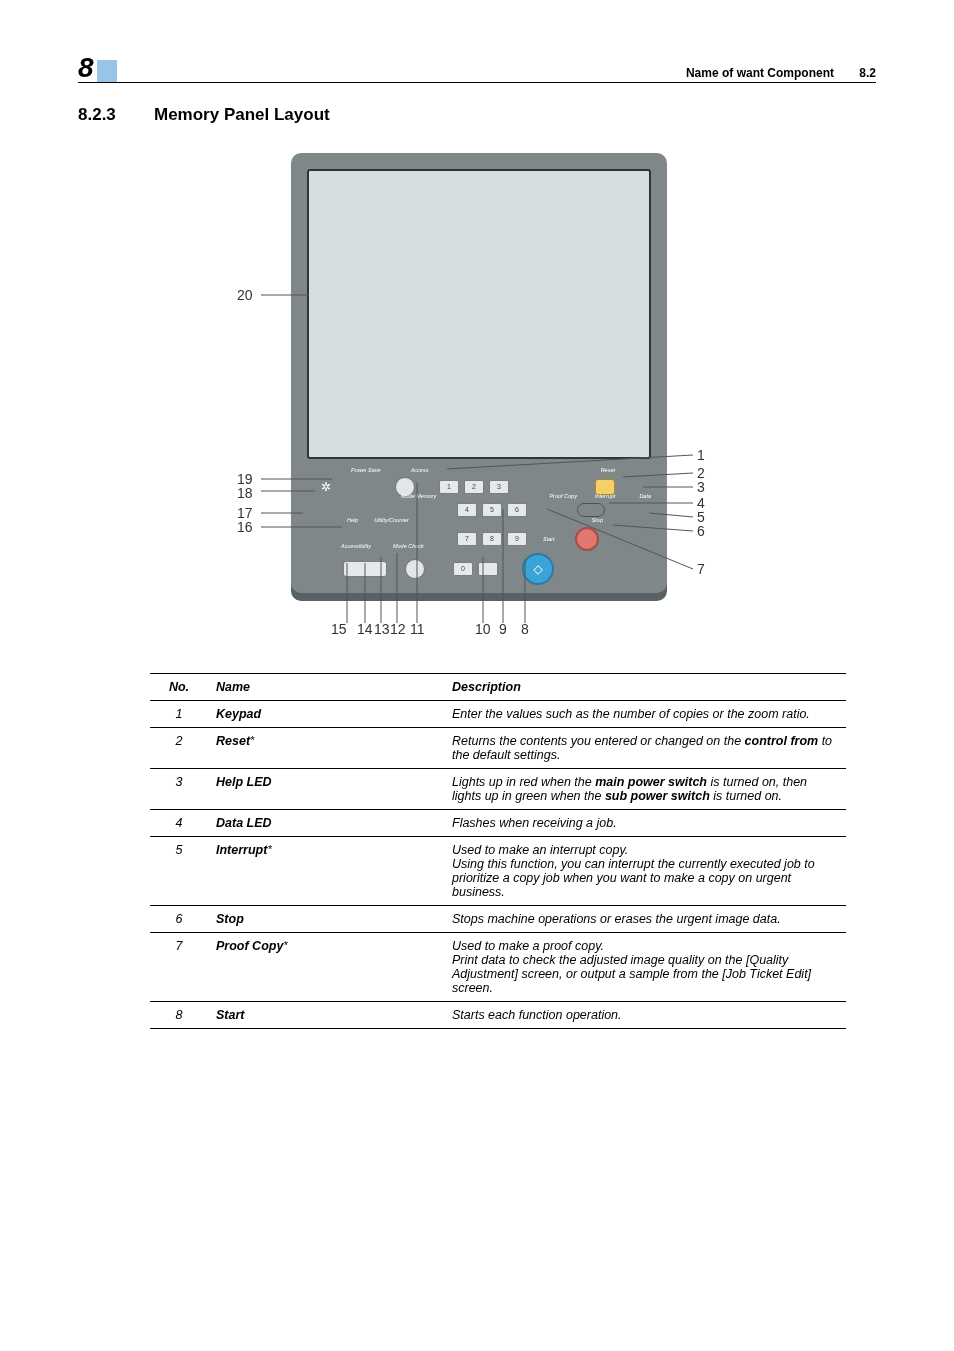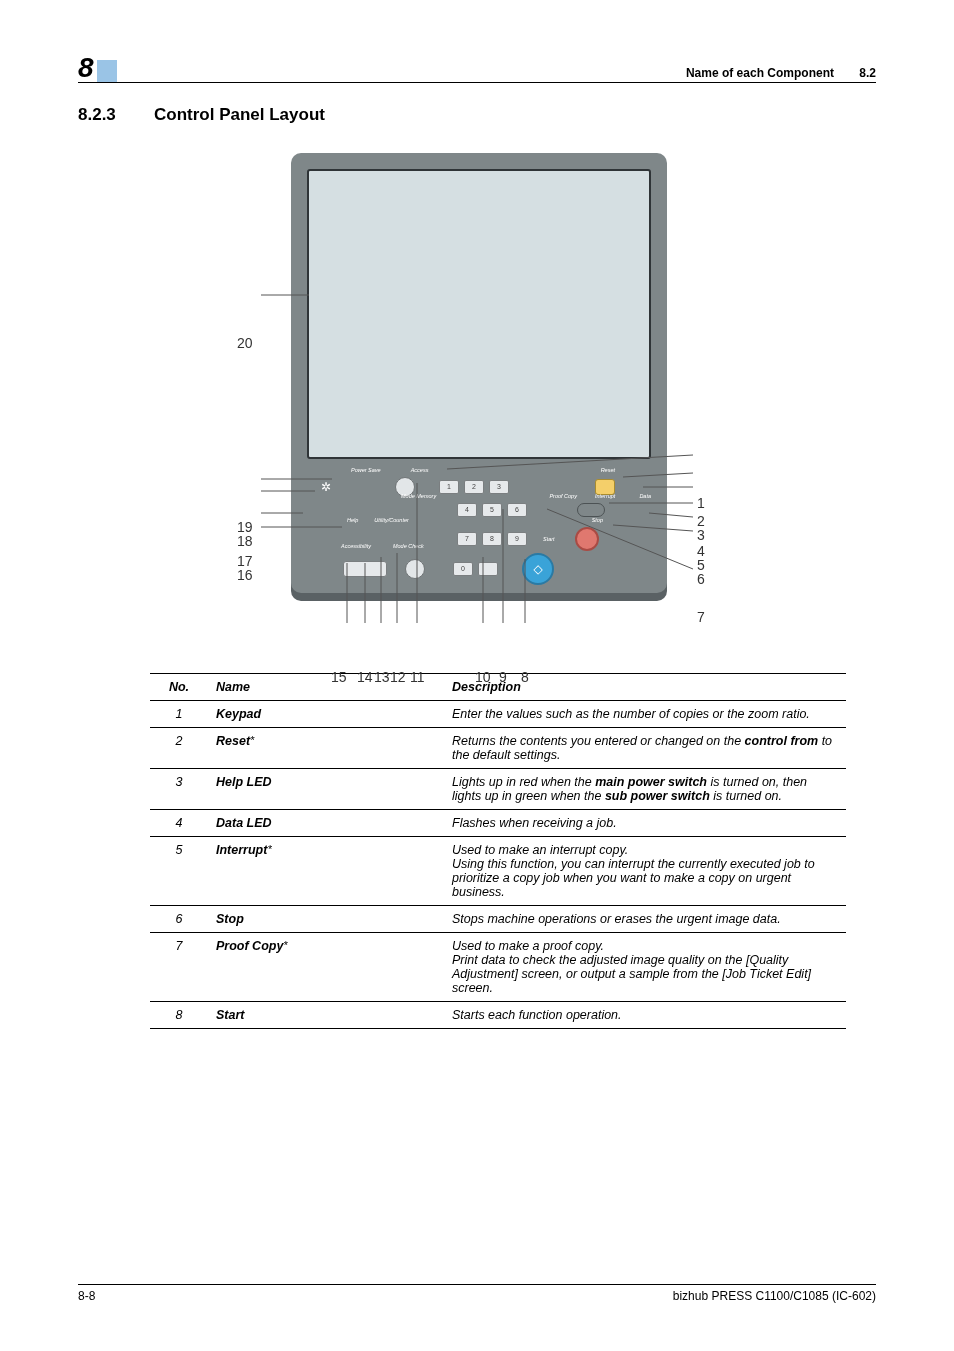--- a/index.html
+++ b/index.html
@@ -157,21 +157,20 @@
     background:#e6e9eb;border:1px solid #7a7e80;
   }
   .sun {
     color:#fff;font-size:12px;
   }
   
   .co {
     position:absolute;
     font-size:14px;
     color:#333;
-    margin-top:48px;
   }
   .co.left { text-align: right; }
   
   table.desc {
     width: 696px;
     margin-left: 72px;
     border-collapse: collapse;
     font-size: 12.5px;
   }
   table.desc th, table.desc td {
@@ -211,28 +210,28 @@
 <body>
 
 <div class="page">
 
   <div class="head-row">
     <div class="chap-badge">
       <span class="chap-num">8</span>
       <span class="chap-bar"></span>
     </div>
     <div class="head-right">
-      <span class="lbl">Name of each Component</span>
+      <span class="lbl">Name of want Component</span>
       <span class="sec">8.2</span>
     </div>
   </div>
 
   <div class="h3-row">
     <span class="h3-num">8.2.3</span>
-    <span>Control Panel Layout</span>
+    <span>Memory Panel Layout</span>
   </div>
 
   <div class="diagram-wrap">
     <div class="diagram">
       <div class="panel-body">
         <div class="screen"></div>
         <div class="ctrl-area">
 
           <div class="ctrl-row" style="top:4px;">
             <span class="klabel" style="margin-left:44px">Power Save</span>
@@ -406,18 +405,14 @@
           <td>Used to make a proof copy.<br>Print data to check the adjusted image quality on the [Quality Adjustment] screen, or output a sample from the [Job Ticket Edit] screen.</td>
         </tr>
         <tr>
           <td class="col-no">8</td>
           <td class="col-name"><b>Start</b></td>
           <td>Starts each function operation.</td>
         </tr>
       </tbody>
   </table>
 
-  <div class="foot">
-    <span>8-8</span>
-    <span>bizhub PRESS C1100/C1085 (IC-602)</span>
-  </div>
 
 </div>
 
 </body></html>

